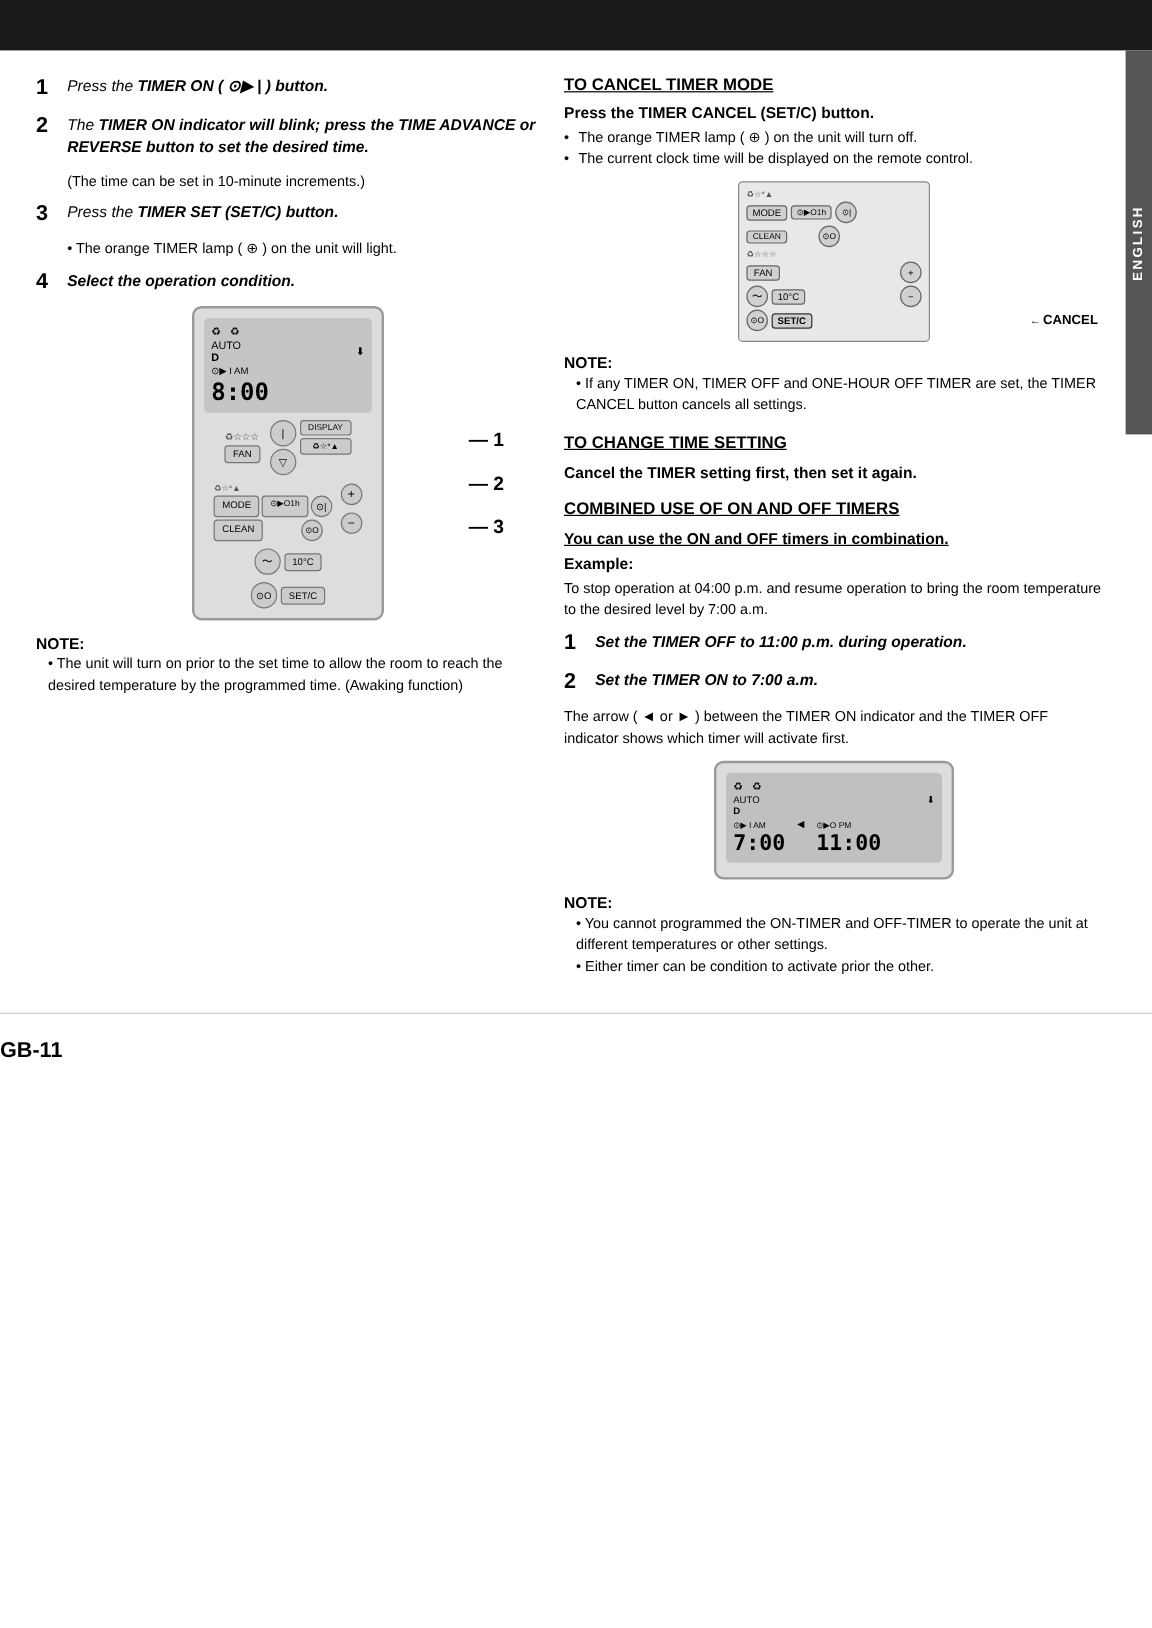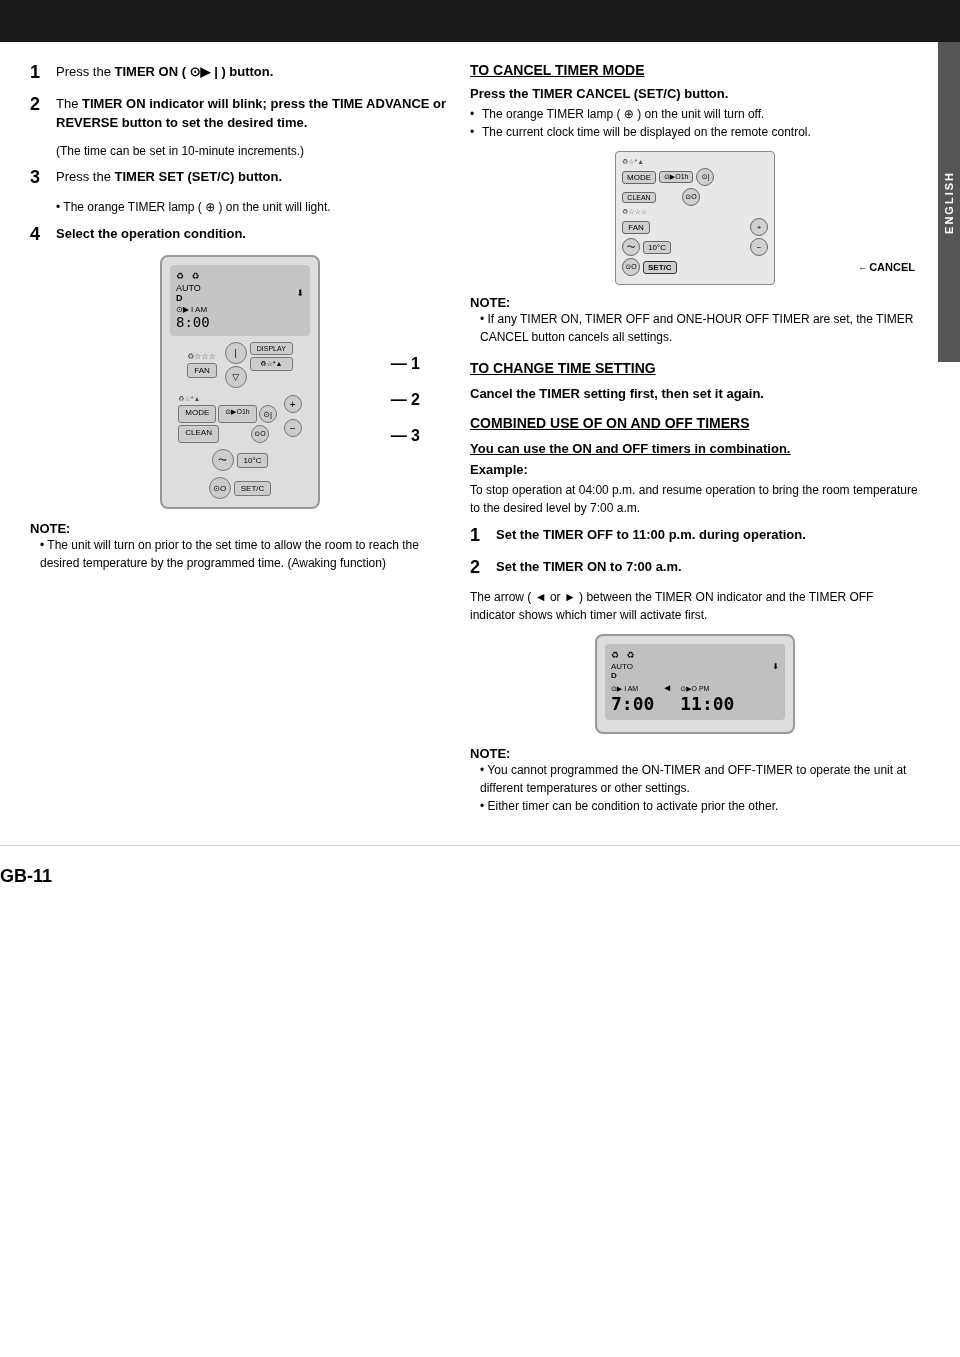--- a/index.html
+++ b/index.html
@@ -76,20 +76,21 @@
     }
     .step-num {
       font-size: 18px;
       font-weight: bold;
       min-width: 18px;
       line-height: 1.2;
     }
     .step-text {
       font-size: 13px;
       line-height: 1.5;
+      font-style: italic;
     }
     .step-text b { font-weight: bold; }
 
     .sub-note {
       font-size: 12px;
       margin-left: 26px;
       margin-bottom: 8px;
       line-height: 1.4;
     }
 
@@ -245,22 +246,22 @@
       font-size: 9px;
       display: flex;
       justify-content: space-between;
       align-items: center;
       margin-bottom: 2px;
     }
     .big-remote-time-label {
       font-size: 8px;
     }
     .big-remote-time {
-      font-size: 14px;
-      font-weight: normal;
+      font-size: 20px;
+      font-weight: bold;
       font-family: monospace;
     }
     .big-remote-buttons {
       display: flex;
       flex-direction: column;
       gap: 3px;
       align-items: center;
     }
     .brb-row {
       display: flex;

